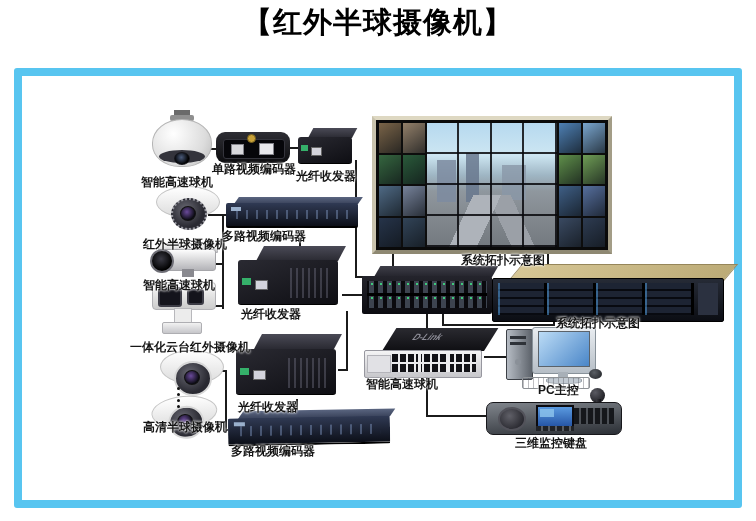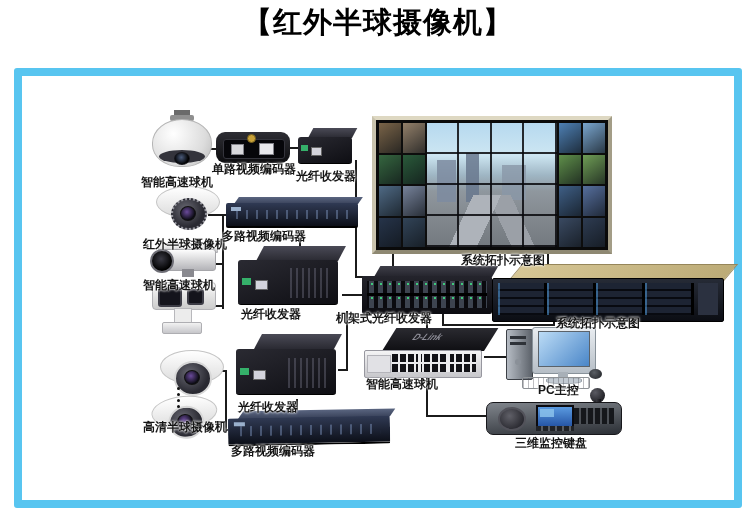--- a/index.html
+++ b/index.html
@@ -276,20 +276,21 @@
   </div>
   <div class="lbl" style="left:241px;top:306px">光纤收发器</div>
 
   <div class="dev ptz">
     <i class="hd"></i>
     <i class="l1"></i>
     <i class="l2"></i>
     <i class="nk"></i>
     <i class="bs"></i>
   </div>
+  <div class="lbl" style="left:130px;top:339px">一体化云台红外摄像机</div>
 
   <div class="dev dome hdd1">
     <i class="cp"></i>
     <i class="fc"></i>
     <i class="le"></i>
   </div>
   <div class="dots">
       <i></i>
       <i></i>
       <i></i>
@@ -320,21 +321,20 @@
   <div class="lbl" style="left:231px;top:443px">多路视频编码器</div>
 
   <div class="dev rkt">
     <i class="tp"></i>
     <i class="bd"></i>
     <i class="pt"></i>
     <i class="dv"></i>
     <i class="gl"></i>
     <i class="g2"></i>
   </div>
-  <div class="lbl" style="left:336px;top:310px">机架式光纤收发器</div>
 
   <div class="dev vw">
     <div class="vw-grid">
       <div class="vw-center">
         <i class="sky1"></i>
         <i class="sky2"></i>
         <i class="sky3"></i>
         <i class="rd"></i>
         <i class="gridlines"></i>
       </div>

